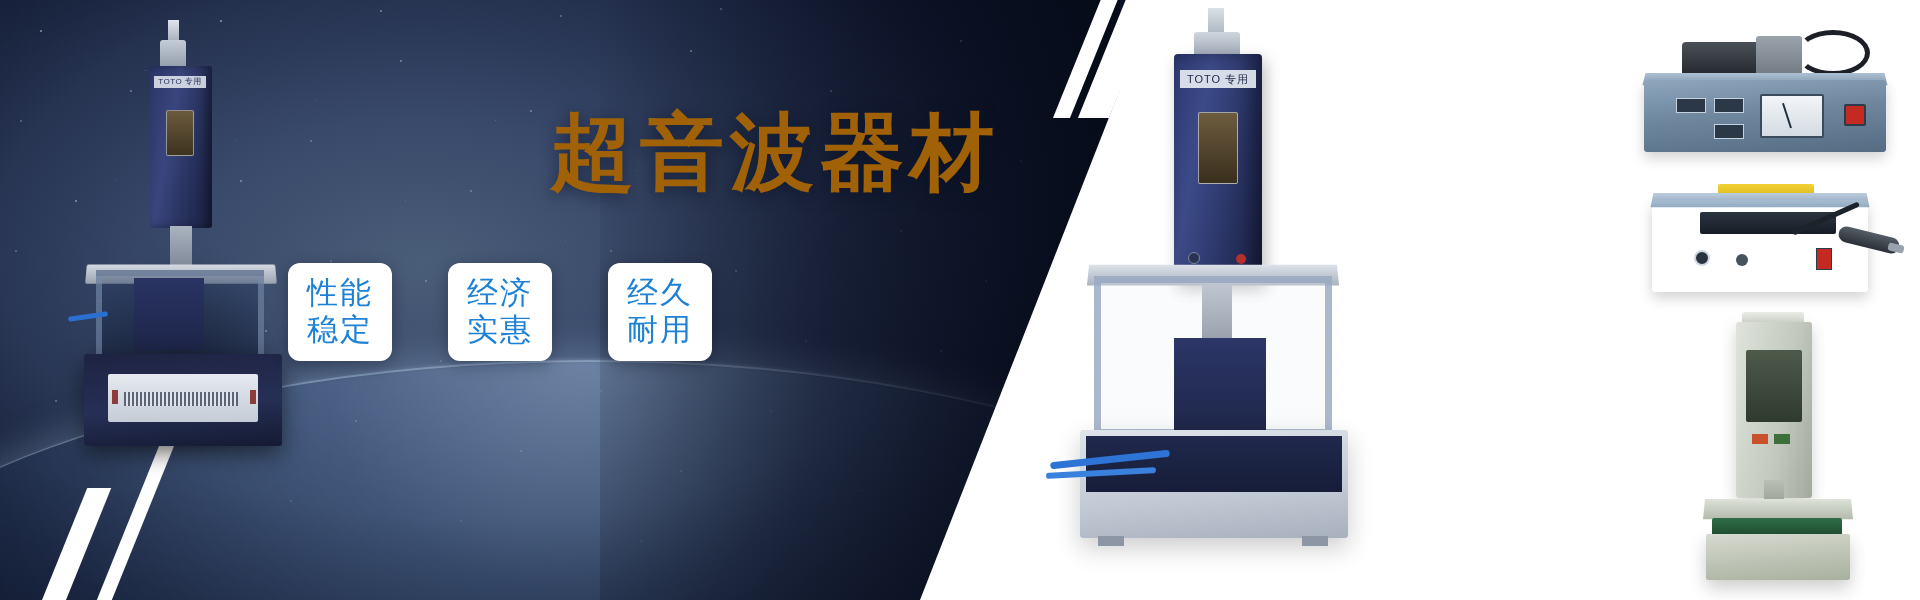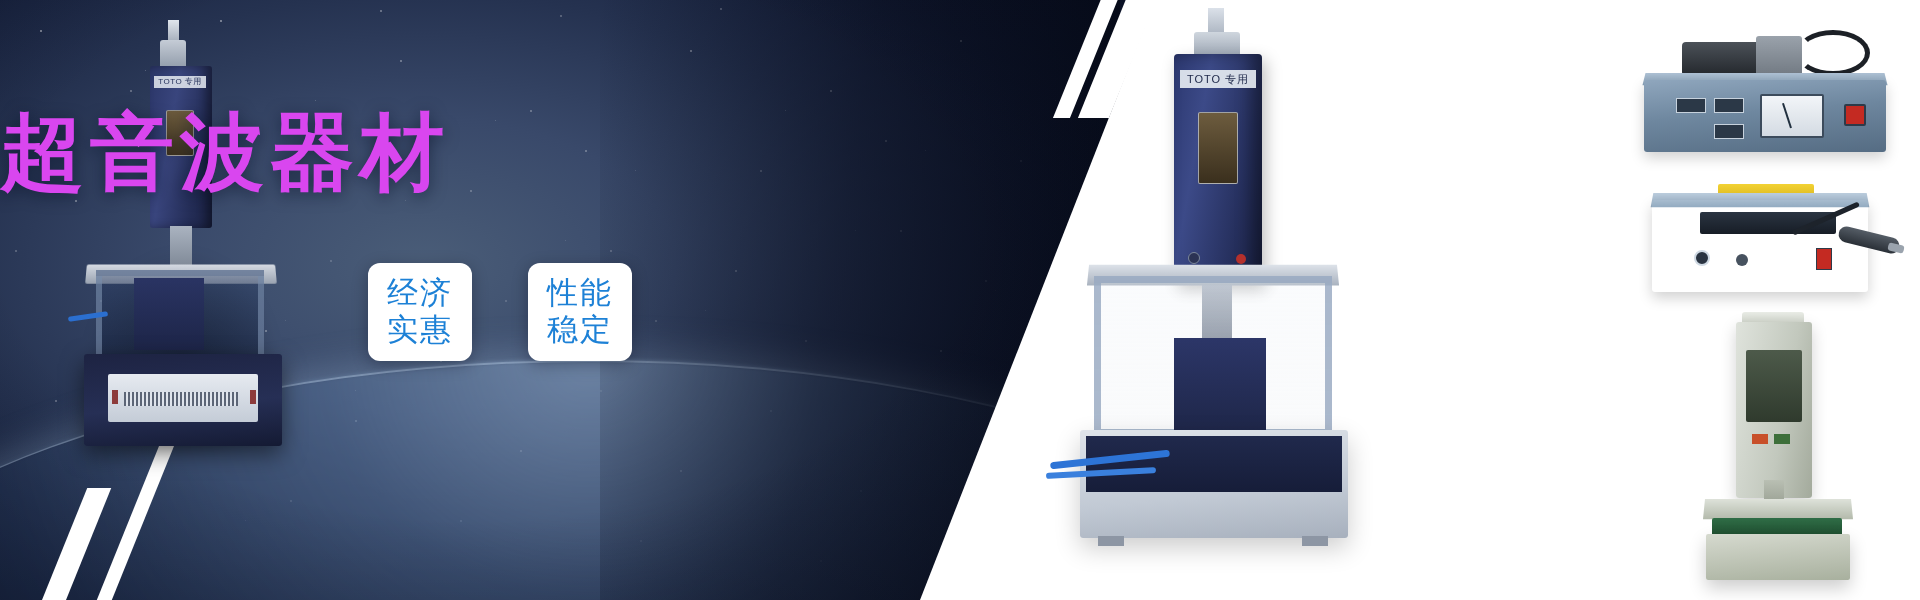--- a/index.html
+++ b/index.html
@@ -112,27 +112,28 @@
   
   .slash-bot-a { bottom:-8px; left:63px;  width:24px; height:120px; }
   .slash-bot-b { bottom:-8px; left:136px; width:15px; height:210px; }
 
   
   .text-block {
     position:absolute; left:0; top:0; width:1030px; height:600px;
   }
   .main-title {
     position:absolute; left:0; right:0; top:96px;
-    text-align:left;
-    color:#d946ef;
+    text-align:right;
+    color:#a16207;
     font-size:84px;
     font-weight:bold;
     letter-spacing:6px;
     text-shadow:0 3px 16px rgba(6,14,34,.55);
     padding-right:30px;
+    padding-left:42px;
   }
   .subtitle {
     position:absolute; left:0; right:0; top:206px;
     text-align:center;
     color:#eef4fb;
     font-size:25px;
     letter-spacing:1.5px;
     text-shadow:0 2px 10px rgba(6,14,34,.6);
     padding-right:30px;
   }
@@ -458,26 +459,30 @@
     <div class="ml-vent"></div>
     <div class="ml-led-l"></div>
     <div class="ml-led-r"></div>
   </div>
 
   <div class="text-block">
     <div class="main-title">超音波器材</div>
 
     <div class="badges">
       <div class="badge">
+        <span>性能</span>
+        <span>稳定</span>
+      </div>
+      <div class="badge">
         <span>经济</span>
         <span>实惠</span>
       </div>
       <div class="badge">
-        <span>性能</span>
-        <span>稳定</span>
+        <span>经久</span>
+        <span>耐用</span>
       </div>
     </div>
   </div>
 
   <div class="machine-right photo">
     <div class="mr-rod"></div>
     <div class="mr-cap"></div>
     <div class="mr-column"></div>
     <div class="mr-label">TOTO 专用</div>
     <div class="mr-window"></div>

